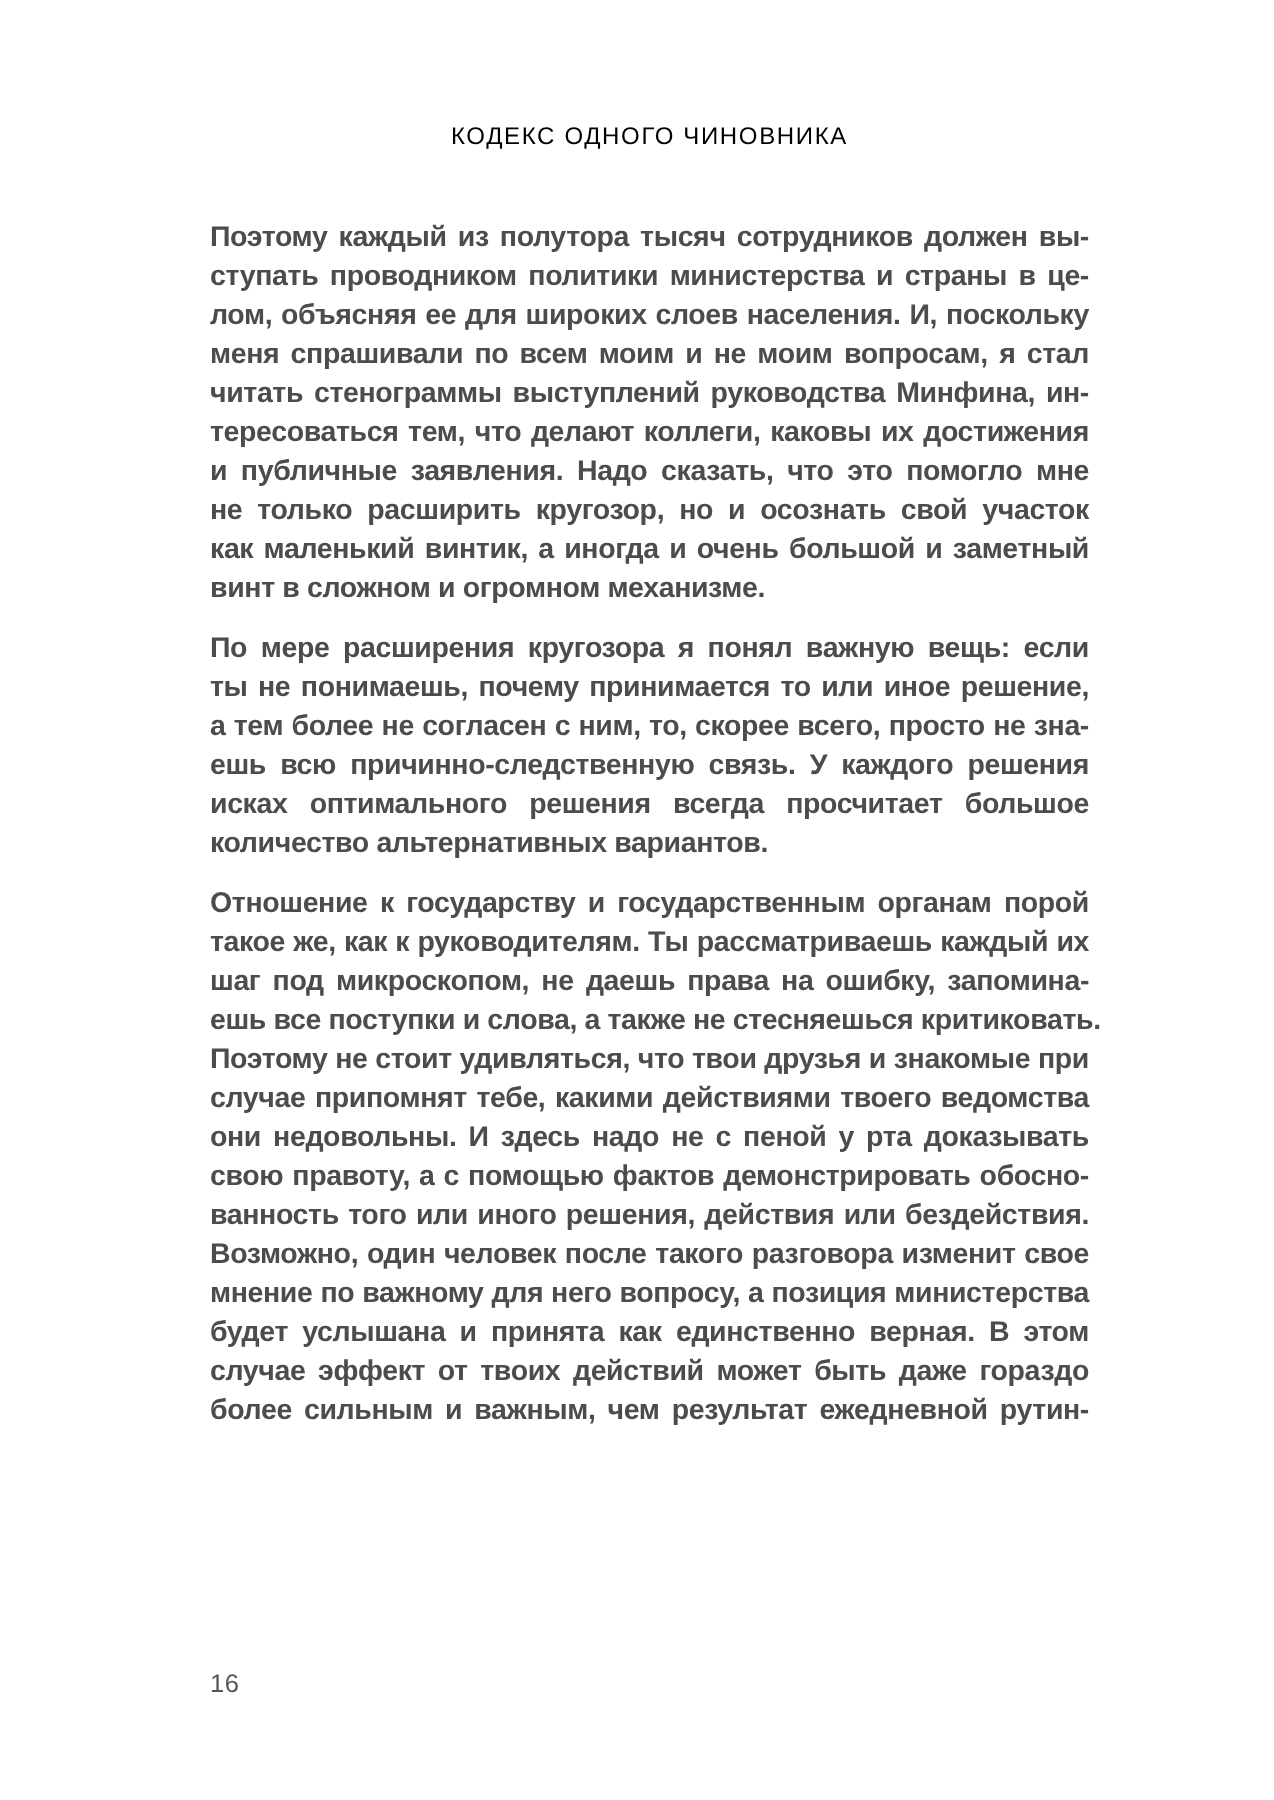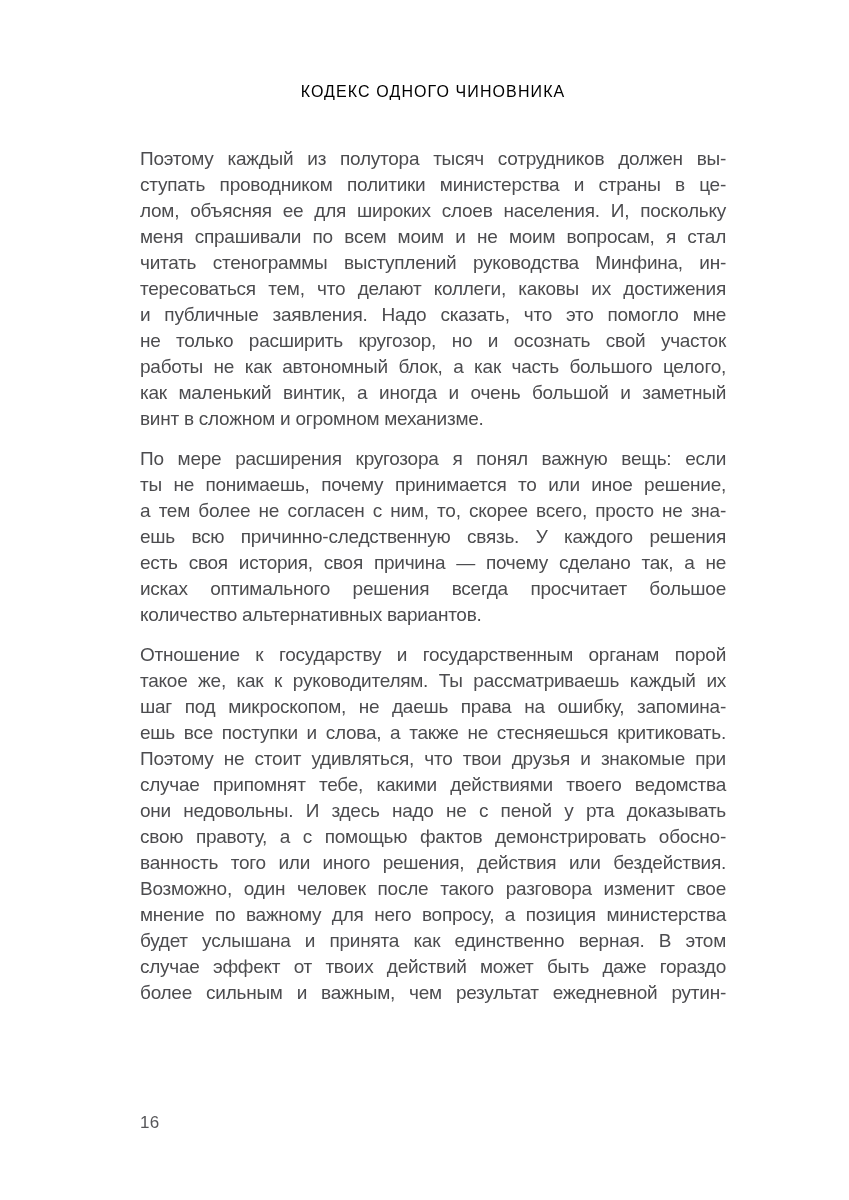--- a/index.html
+++ b/index.html
@@ -34,20 +34,21 @@
     width: 586px;
     color: #4c4c4f;
     font-size: 19px;
     line-height: 26px;
     letter-spacing: -0.25px;
     font-weight: 400;
   }
   .para {
     margin: 0 0 14px 0;
     padding: 0;
+    font-weight: bold;
   }
   .line {
     display: block;
     white-space: nowrap;
     text-align: justify;
     text-align-last: justify;
   }
   .line.last {
     text-align: center;
     text-align-last: left;
@@ -74,31 +75,29 @@
 
     <p class="para">
       <span class="line">Поэтому каждый из полутора тысяч сотрудников должен вы-</span>
       <span class="line">ступать проводником политики министерства и страны в це-</span>
       <span class="line">лом, объясняя ее для широких слоев населения. И, поскольку</span>
       <span class="line">меня спрашивали по всем моим и не моим вопросам, я стал</span>
       <span class="line">читать стенограммы выступлений руководства Минфина, ин-</span>
       <span class="line">тересоваться тем, что делают коллеги, каковы их достижения</span>
       <span class="line">и публичные заявления. Надо сказать, что это помогло мне</span>
       <span class="line">не только расширить кругозор, но и осознать свой участок</span>
-      <span class="line">работы не как автономный блок, а как часть большого целого,</span>
       <span class="line">как маленький винтик, а иногда и очень большой и заметный</span>
       <span class="line last">винт в сложном и огромном механизме.</span>
     </p>
 
     <p class="para">
       <span class="line">По мере расширения кругозора я понял важную вещь: если</span>
       <span class="line">ты не понимаешь, почему принимается то или иное решение,</span>
       <span class="line">а тем более не согласен с ним, то, скорее всего, просто не зна-</span>
       <span class="line">ешь всю причинно-следственную связь. У каждого решения</span>
-      <span class="line">есть своя история, своя причина — почему сделано так, а не</span>
       <span class="line">исках оптимального решения всегда просчитает большое</span>
       <span class="line last">количество альтернативных вариантов.</span>
     </p>
 
     <p class="para">
       <span class="line">Отношение к государству и государственным органам порой</span>
       <span class="line">такое же, как к руководителям. Ты рассматриваешь каждый их</span>
       <span class="line">шаг под микроскопом, не даешь права на ошибку, запомина-</span>
       <span class="line">ешь все поступки и слова, а также не стесняешься критиковать.</span>
       <span class="line">Поэтому не стоит удивляться, что твои друзья и знакомые при</span>

